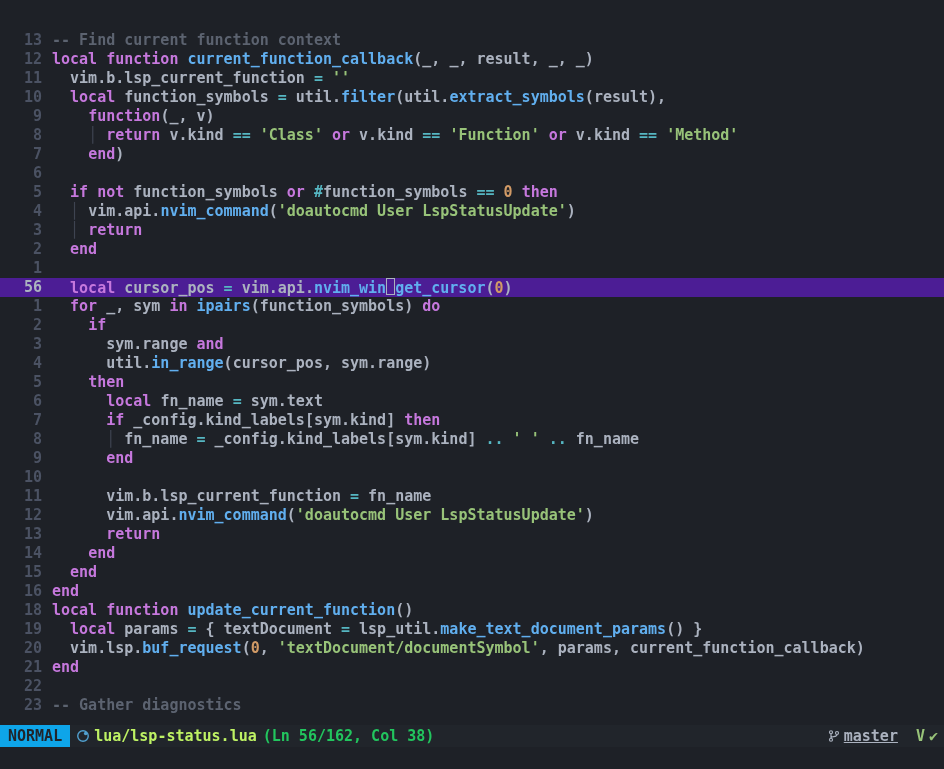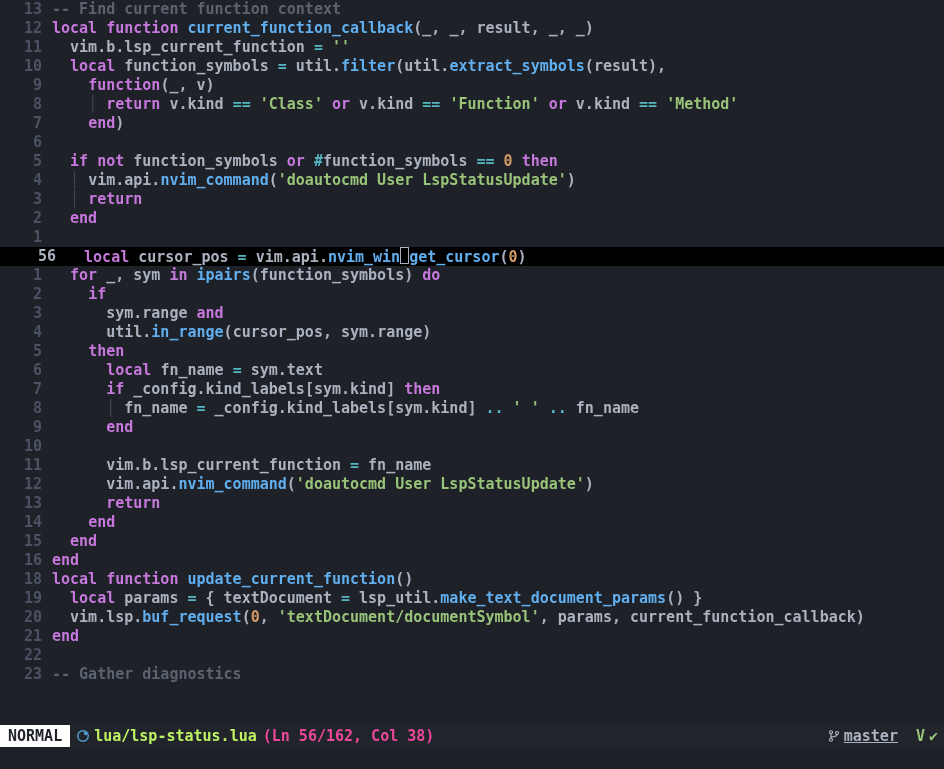--- a/index.html
+++ b/index.html
@@ -7,23 +7,23 @@
     width: 944px; height: 769px;
     background: #1e2127;
     font-family: "SFMono-Regular","Menlo","Consolas","DejaVu Sans Mono",monospace;
     font-size: 15px;
     line-height: 19px;
     color: #abb2bf;
     font-weight: bold;
     overflow: hidden;
   }
   .editor { display: flex; flex-direction: column; height: 100%; }
-  .code-area { flex: 1; overflow: hidden; }
+  .code-area { flex: 1; overflow: hidden; margin-top: 31px; }
   .line { display: flex; white-space: pre; height: 19px; }
-  .line.current { background: #000000; padding-left: 14px; }
+  .line.current { background: #4c1d95; }
   .gutter {
     width: 52px;
     flex: 0 0 52px;
     text-align: right;
     padding-right: 10px;
     color: #4b5263;
     user-select: none;
   }
   .line.current .gutter { color: #abb2bf; }
   .code { flex: 1; }
@@ -47,29 +47,29 @@
 
   .status {
     display: flex;
     align-items: center;
     height: 22px;
     background: #21252b;
     font-size: 15px;
     font-weight: bold;
   }
   .mode {
-    background: #ffffff;
+    background: #0ea5e9;
     color: #21252b;
     padding: 0 8px;
     height:100%;
     display:flex; align-items:center;
   }
   .file { color: #bef264; padding-left: 6px; display:flex; align-items:center; gap:4px;}
   .file svg { width:14px; height:14px; }
-  .pos { color: #ec4899; padding-left: 6px; }
+  .pos { color: #22c55e; padding-left: 6px; }
   .spacer { flex:1; }
   .git { color: #abb2bf; display:flex; align-items:center; gap:4px; padding-right:12px;text-decoration:underline;}
   .git svg { width:12px; height:14px; }
   .lsp { background:#21252b; color:#abb2bf; padding:0 6px; display:flex; align-items:center; gap:4px;}
   .lsp .V { color:#98c379; font-weight:bold; }
   .lsp .check { color:#98c379; }
   .cmdline { height:22px; background:#1e2127; }
 </style>
 </head>
 <body>

